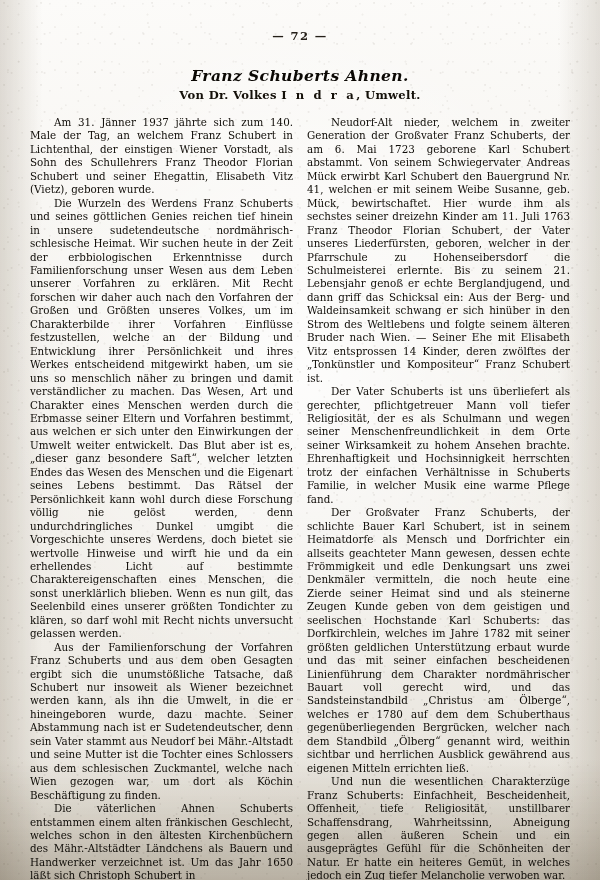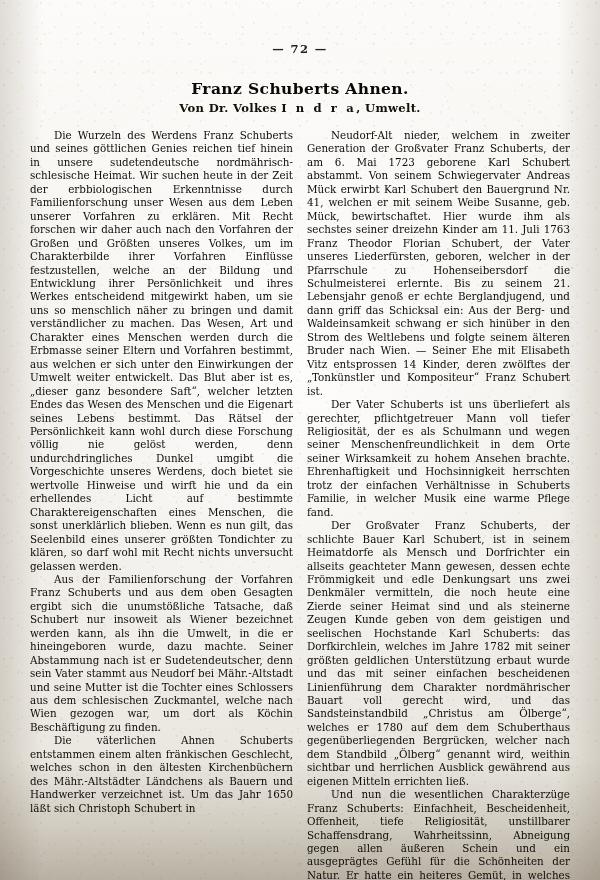--- a/index.html
+++ b/index.html
@@ -67,39 +67,40 @@
 
   .content {
     position: relative;
     z-index: 3;
     padding: 0 30px;
   }
 
   .folio {
     text-align: center;
     margin: 0;
-    padding-top: 42px;
+    padding-top: 29px;
     font-size: 11.5px;
     letter-spacing: 1.4px;
     font-weight: 700;
     color: #2a241d;
   }
 
   .masthead {
     text-align: center;
     margin-top: 23px;
   }
 
   .article-title {
     margin: 0;
     font-size: 15.5px;
     font-weight: 700;
     letter-spacing: 0.4px;
     color: #120f0b;
     font-family: "DejaVu Serif", "Liberation Serif", serif;
+    font-style: italic;
   }
 
   .byline {
     margin: 3px 0 0 0;
     font-size: 11.6px;
     font-weight: 700;
     letter-spacing: 0.3px;
     color: #1a160f;
   }
   .byline .spaced {
@@ -153,20 +154,21 @@
       <h1 class="article-title">Franz Schuberts Ahnen.</h1>
       <div class="byline">
         <span>Von Dr. Volkes</span>
         <span class="spaced">I n d r a</span><span>, Umwelt.</span>
       </div>
     </div>
 
     <div class="columns">
 
       <div class="col">
+        <p>Am 31. Jänner 1937 jährte sich zum 140. Male der Tag, an welchem Franz Schubert in Lichtenthal, der einstigen Wiener Vorstadt, als Sohn des Schullehrers Franz Theodor Florian Schubert und seiner Ehegattin, Elisabeth Vitz (Vietz), geboren wurde.</p>
         <p>Die Wurzeln des Werdens Franz Schuberts und seines göttlichen Genies reichen tief hinein in unsere sudetendeutsche nordmährisch-schlesische Heimat. Wir suchen heute in der Zeit der erbbiologischen Erkenntnisse durch Familienforschung unser Wesen aus dem Leben unserer Vorfahren zu erklären. Mit Recht forschen wir daher auch nach den Vorfahren der Großen und Größten unseres Volkes, um im Charakterbilde ihrer Vorfahren Einflüsse festzustellen, welche an der Bildung und Entwicklung ihrer Persönlichkeit und ihres Werkes entscheidend mitgewirkt haben, um sie uns so menschlich näher zu bringen und damit verständlicher zu machen. Das Wesen, Art und Charakter eines Menschen werden durch die Erbmasse seiner Eltern und Vorfahren bestimmt, aus welchen er sich unter den Einwirkungen der Umwelt weiter entwickelt. Das Blut aber ist es, „dieser ganz besondere Saft“, welcher letzten Endes das Wesen des Menschen und die Eigenart seines Lebens bestimmt. Das Rätsel der Persönlichkeit kann wohl durch diese Forschung völlig nie gelöst werden, denn undurchdringliches Dunkel umgibt die Vorgeschichte unseres Werdens, doch bietet sie wertvolle Hinweise und wirft hie und da ein erhellendes Licht auf bestimmte Charaktereigenschaften eines Menschen, die sonst unerklärlich blieben. Wenn es nun gilt, das Seelenbild eines unserer größten Tondichter zu klären, so darf wohl mit Recht nichts unversucht gelassen werden.</p>
         <p>Aus der Familienforschung der Vorfahren Franz Schuberts und aus dem oben Gesagten ergibt sich die unumstößliche Tatsache, daß Schubert nur insoweit als Wiener bezeichnet werden kann, als ihn die Umwelt, in die er hineingeboren wurde, dazu machte. Seiner Abstammung nach ist er Sudetendeutscher, denn sein Vater stammt aus Neudorf bei Mähr.-Altstadt und seine Mutter ist die Tochter eines Schlossers aus dem schlesischen Zuckmantel, welche nach Wien gezogen war, um dort als Köchin Beschäftigung zu finden.</p>
         <p>Die väterlichen Ahnen Schuberts entstammen einem alten fränkischen Geschlecht, welches schon in den ältesten Kirchenbüchern des Mähr.-Altstädter Ländchens als Bauern und Handwerker verzeichnet ist. Um das Jahr 1650 läßt sich Christoph Schubert in</p>
       </div>
 
       <div class="col">
         <p>Neudorf-Alt nieder, welchem in zweiter Generation der Großvater Franz Schuberts, der am 6. Mai 1723 geborene Karl Schubert abstammt. Von seinem Schwiegervater Andreas Mück erwirbt Karl Schubert den Bauergrund Nr. 41, welchen er mit seinem Weibe Susanne, geb. Mück, bewirtschaftet. Hier wurde ihm als sechstes seiner dreizehn Kinder am 11. Juli 1763 Franz Theodor Florian Schubert, der Vater unseres Liederfürsten, geboren, welcher in der Pfarrschule zu Hohenseibersdorf die Schulmeisterei erlernte. Bis zu seinem 21. Lebensjahr genoß er echte Berglandjugend, und dann griff das Schicksal ein: Aus der Berg- und Waldeinsamkeit schwang er sich hinüber in den Strom des Weltlebens und folgte seinem älteren Bruder nach Wien. — Seiner Ehe mit Elisabeth Vitz entsprossen 14 Kinder, deren zwölftes der „Tonkünstler und Kompositeur“ Franz Schubert ist.</p>
         <p>Der Vater Schuberts ist uns überliefert als gerechter, pflichtgetreuer Mann voll tiefer Religiosität, der es als Schulmann und wegen seiner Menschenfreundlichkeit in dem Orte seiner Wirksamkeit zu hohem Ansehen brachte. Ehrenhaftigkeit und Hochsinnigkeit herrschten trotz der einfachen Verhältnisse in Schuberts Familie, in welcher Musik eine warme Pflege fand.</p>
         <p>Der Großvater Franz Schuberts, der schlichte Bauer Karl Schubert, ist in seinem Heimatdorfe als Mensch und Dorfrichter ein allseits geachteter Mann gewesen, dessen echte Frömmigkeit und edle Denkungsart uns zwei Denkmäler vermitteln, die noch heute eine Zierde seiner Heimat sind und als steinerne Zeugen Kunde geben von dem geistigen und seelischen Hochstande Karl Schuberts: das Dorfkirchlein, welches im Jahre 1782 mit seiner größten geldlichen Unterstützung erbaut wurde und das mit seiner einfachen bescheidenen Linienführung dem Charakter nordmährischer Bauart voll gerecht wird, und das Sandsteinstandbild „Christus am Ölberge“, welches er 1780 auf dem dem Schuberthaus gegenüberliegenden Bergrücken, welcher nach dem Standbild „Ölberg“ genannt wird, weithin sichtbar und herrlichen Ausblick gewährend aus eigenen Mitteln errichten ließ.</p>
         <p>Und nun die wesentlichen Charakterzüge Franz Schuberts: Einfachheit, Bescheidenheit, Offenheit, tiefe Religiosität, unstillbarer Schaffensdrang, Wahrheitssinn, Abneigung gegen allen äußeren Schein und ein ausgeprägtes Gefühl für die Schönheiten der Natur. Er hatte ein heiteres Gemüt, in welches jedoch ein Zug tiefer Melancholie verwoben war.</p>

